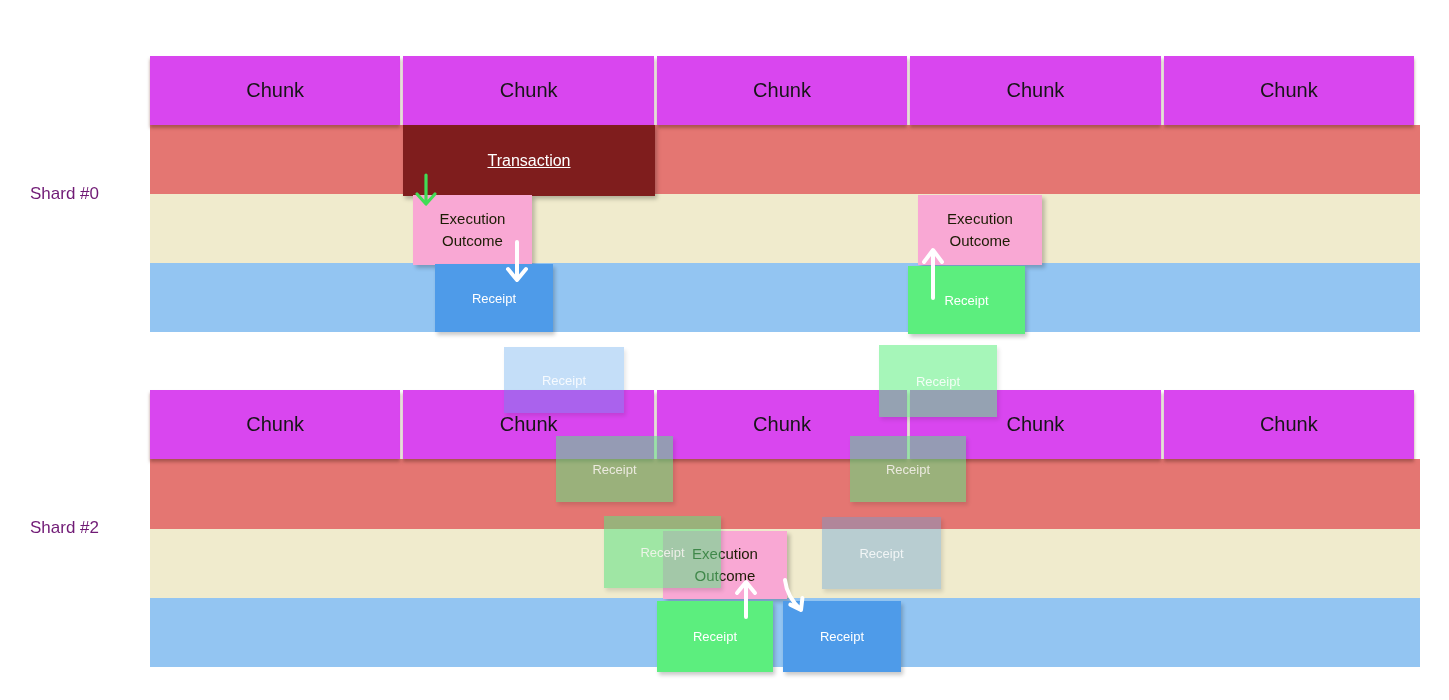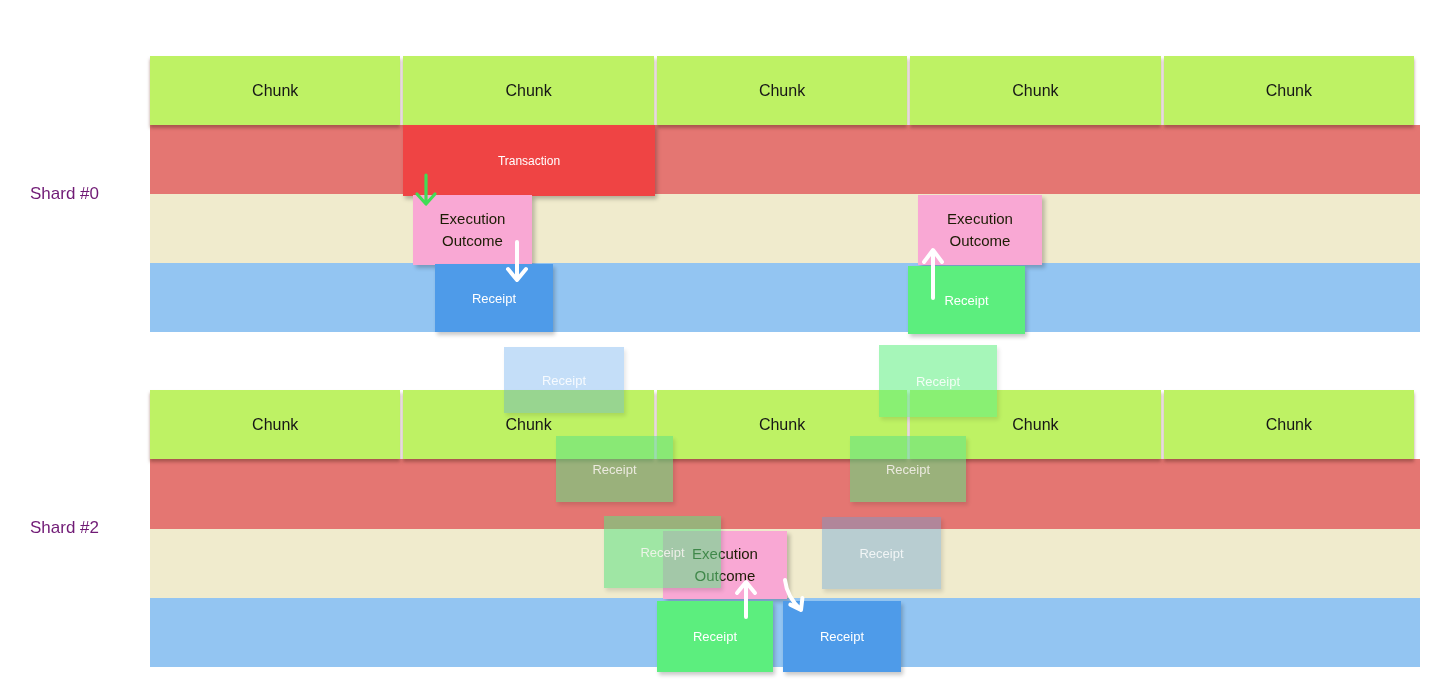--- a/index.html
+++ b/index.html
@@ -12,30 +12,31 @@
   }
   .band { position:absolute; left:150px; width:1270px; }
   .band.red   { background:#E47672; }
   .band.cream { background:#F0EBCD; }
   .band.blue  { background:#93C5F2; }
   .chunk-row {
     position:absolute; left:150px; width:1264px; height:69px;
     display:flex; gap:3px;
   }
   .chunk {
-    flex:1; background:#bef264; display:flex; align-items:center; justify-content:center;
-    font-size:16px; color:#161616; box-shadow:0 3px 3px rgba(115,55,45,0.5);
+    flex:1; background:#d946ef; display:flex; align-items:center; justify-content:center;
+    font-size:20px; color:#161616; box-shadow:0 3px 3px rgba(115,55,45,0.5);
   }
   .box {
     position:absolute; display:flex; align-items:center; justify-content:center;
     text-align:center; font-size:13px;
   }
   .tx {
-    background:#ef4444; color:#ffffff; font-size:12px;
+    background:#7f1d1d; color:#ffffff; font-size:16px;
     box-shadow:2px 3px 4px rgba(0,0,0,0.25);
+    text-decoration:underline;
   }
   .eo {
     background:#f9a8d4; color:#1c1c05; font-size:15px; line-height:1.5;
     padding:0 12px; box-sizing:border-box; box-shadow:3px 3px 4px rgba(0,0,0,0.22);
   }
   .receipt-blue  { background:#4E9BE9; color:#ffffff; box-shadow:2px 3px 4px rgba(0,0,0,0.22); }
   .receipt-green { background:#5CEE7E; color:#ffffff; box-shadow:2px 3px 4px rgba(0,0,0,0.22); }
   .receipt-fade-blue  { background:rgba(77,155,233,0.33);  color:rgba(255,255,255,0.85); box-shadow:2px 3px 4px rgba(0,0,0,0.10); }
   .receipt-fade-green { background:rgba(92,238,127,0.55);  color:rgba(255,255,255,0.85); box-shadow:2px 3px 4px rgba(0,0,0,0.10); }
   .receipt-semi-green { background:rgba(92,225,132,0.55);  color:rgba(255,248,248,0.80); box-shadow:2px 3px 4px rgba(0,0,0,0.12); }

